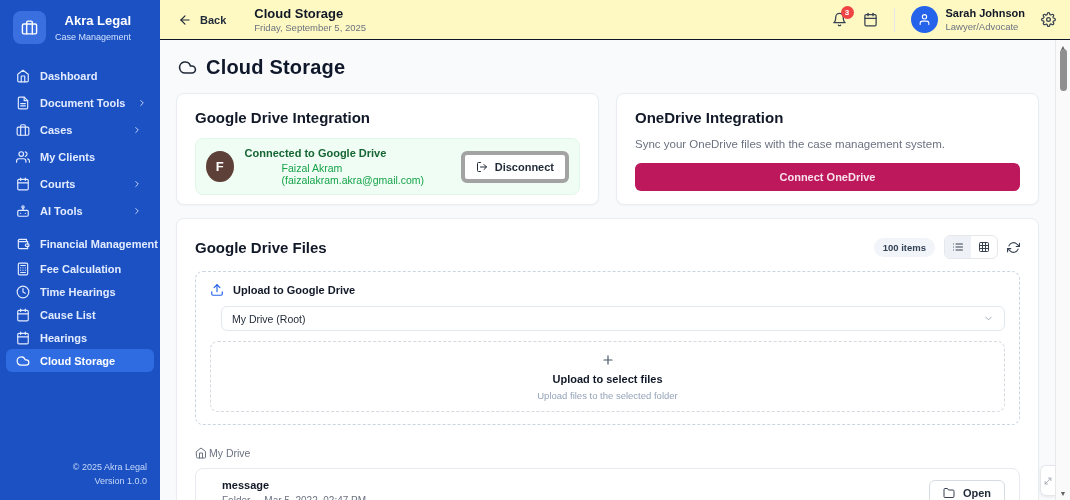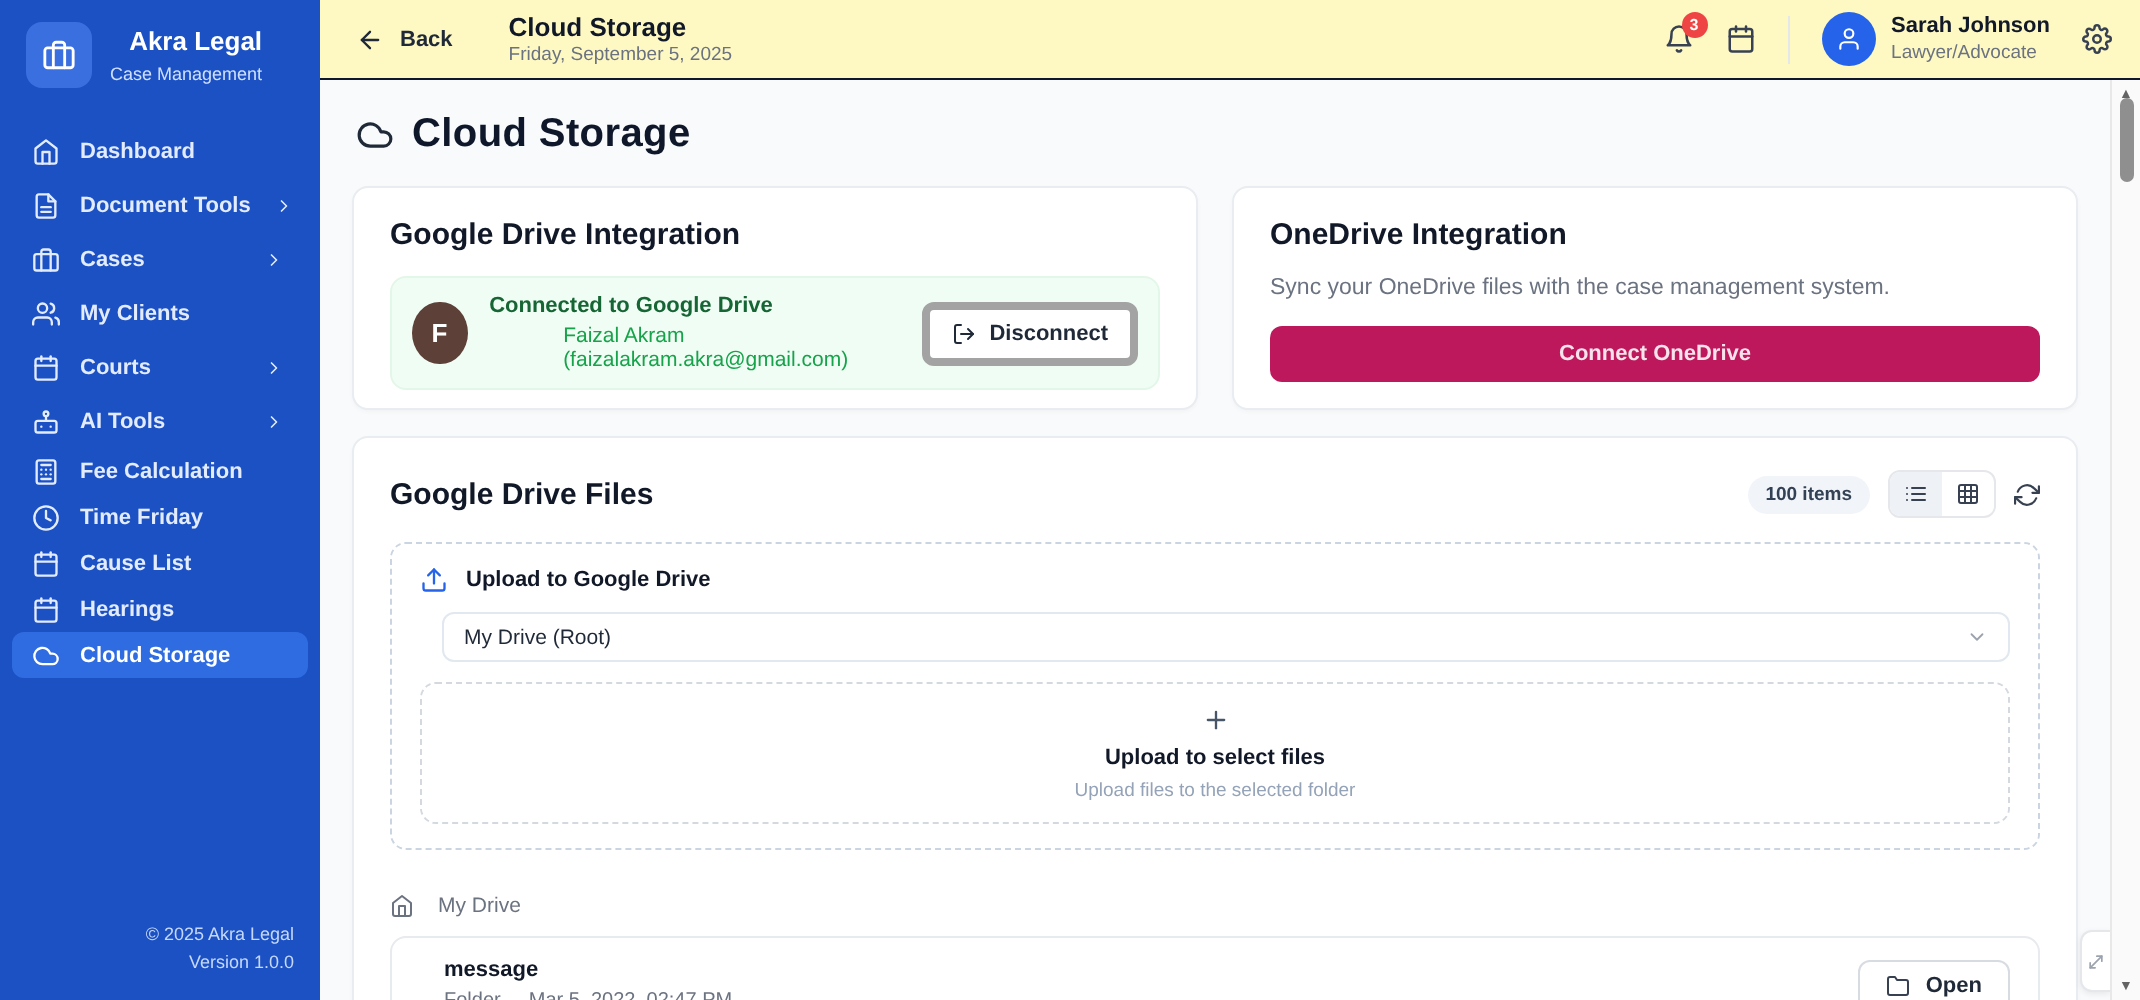--- a/index.html
+++ b/index.html
@@ -89,21 +89,21 @@
   .folder-select-row { display:flex; align-items:center; margin-top:9px; gap:11px; }
   .folder-select { flex:1; height:25px; border:1px solid #e2e8f0; border-radius:6px; background:#fff; display:flex; align-items:center; padding:0 10px; font-size:10.5px; color:#1f2937; cursor:pointer; }
   .folder-select .chev-d { margin-left:auto; color:#9ca3af; display:flex; }
   .folder-select .chev-d svg { width:11px; height:11px; }
   .dropzone { margin-top:10px; border:1.5px dashed #d4d9e0; border-radius:8px; height:71px; display:flex; flex-direction:column; align-items:center; justify-content:center; cursor:pointer; background:#fff; }
   .dropzone .plus { color:#475569; }
   .dropzone .plus svg { width:14px; height:14px; }
   .dz-title { font-size:11px; font-weight:bold; color:#111827; margin-top:6px; }
   .dz-sub { font-size:9.5px; color:#94a3b8; margin-top:5px; }
 
-  .breadcrumb { display:flex; align-items:center; gap:12px; margin-top:22px; color:#6b7280; font-size:10.5px; }
+  .breadcrumb { display:flex; align-items:center; gap:2px; margin-top:22px; color:#6b7280; font-size:10.5px; }
   .breadcrumb svg { width:12px; height:12px; }
 
   .file-row { margin-top:9px; border:1px solid #e7eaee; border-radius:8px; background:#fff; display:flex; align-items:center; padding:10px 14px; }
   .file-info { margin-left:12px; }
   .file-name { font-size:11px; font-weight:bold; color:#111827; }
   .file-meta { display:flex; gap:14px; font-size:10px; color:#6b7280; margin-top:4px; }
   .open-btn { margin-left:auto; display:flex; align-items:center; gap:8px; background:#fff; border:1px solid #d7dce2; border-radius:6px; padding:6px 13px; font-size:11px; font-weight:bold; color:#1f2937; cursor:pointer; }
   .open-btn svg { width:12px; height:12px; color:#374151; }
 
   
@@ -208,20 +208,35 @@
         <span>
             <svg class="ic" viewBox="0 0 24 24">
               <rect x="3" y="11" width="18" height="10" rx="2"></rect>
               <circle cx="12" cy="5" r="2"></circle>
               <path d="M12 7v4"></path>
               <line x1="8" y1="16" x2="8.01" y2="16"></line>
               <line x1="16" y1="16" x2="16.01" y2="16"></line>
             </svg>
           </span>
         <span class="nav-label">AI Tools</span>
+        <span class="chev">
+            <svg class="ic" viewBox="0 0 24 24">
+              <polyline points="9 18 15 12 9 6"></polyline>
+            </svg>
+          </span>
+      </div>
+      <div class="nav-item gap-top">
+        <span>
+            <svg class="ic" viewBox="0 0 24 24">
+              <path d="M20 12V8H6a2 2 0 0 1-2-2c0-1.1.9-2 2-2h12v4"></path>
+              <path d="M4 6v12c0 1.1.9 2 2 2h14v-4"></path>
+              <path d="M18 12a2 2 0 0 0-2 2c0 1.1.9 2 2 2h4v-4h-4z"></path>
+            </svg>
+          </span>
+        <span class="nav-label">Financial Management</span>
         <span class="chev">
             <svg class="ic" viewBox="0 0 24 24">
               <polyline points="9 18 15 12 9 6"></polyline>
             </svg>
           </span>
       </div>
       <div class="nav-item compact">
         <span>
             <svg class="ic" viewBox="0 0 24 24">
               <rect x="4" y="2" width="16" height="20" rx="2"></rect>
@@ -237,21 +252,21 @@
           </span>
         <span class="nav-label">Fee Calculation</span>
       </div>
       <div class="nav-item compact">
         <span>
             <svg class="ic" viewBox="0 0 24 24">
               <circle cx="12" cy="12" r="10"></circle>
               <polyline points="12 6 12 12 16 14"></polyline>
             </svg>
           </span>
-        <span class="nav-label">Time Friday</span>
+        <span class="nav-label">Time Hearings</span>
       </div>
       <div class="nav-item compact">
         <span>
             <svg class="ic" viewBox="0 0 24 24">
               <rect x="3" y="4" width="18" height="18" rx="2"></rect>
               <line x1="16" y1="2" x2="16" y2="6"></line>
               <line x1="8" y1="2" x2="8" y2="6"></line>
               <line x1="3" y1="10" x2="21" y2="10"></line>
             </svg>
           </span>

